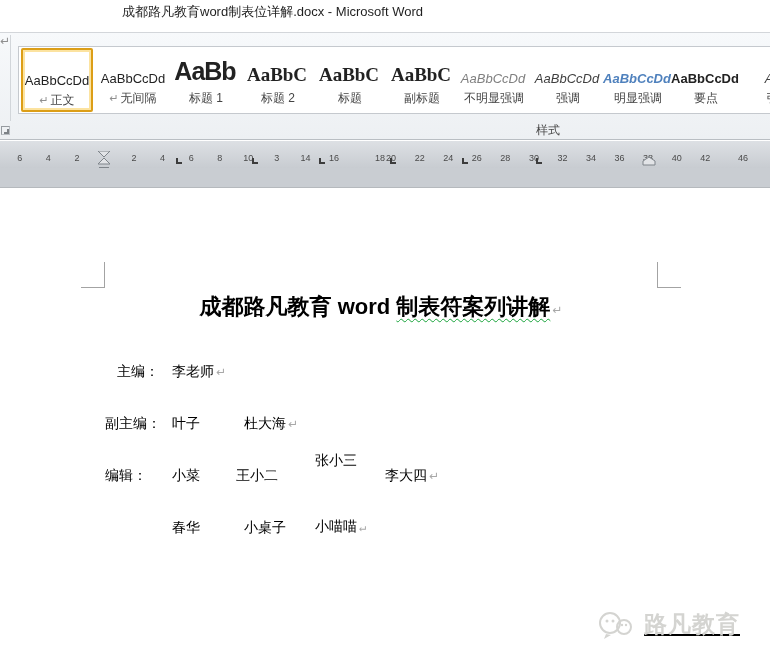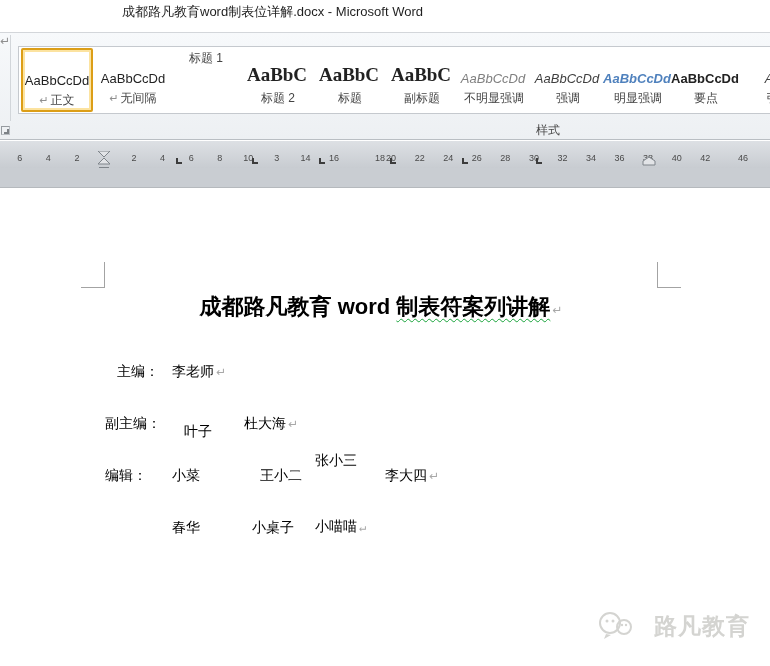--- a/index.html
+++ b/index.html
@@ -55,21 +55,21 @@
     border-right:1px solid #a3a3a3;border-bottom:1px solid #a3a3a3;box-sizing:border-box;}
   .crop-r{position:absolute;left:657px;top:262px;width:24px;height:26px;
     border-left:1px solid #a3a3a3;border-bottom:1px solid #a3a3a3;box-sizing:border-box;}
   .doc-title{position:absolute;left:105px;top:292px;width:552px;text-align:center;
     font-size:22px;font-weight:bold;color:#000;white-space:nowrap;}
   .wavy{text-decoration:underline;text-decoration-style:wavy;text-decoration-color:#18a33a;
     text-decoration-thickness:1px;text-underline-offset:4px;}
   .pilcrow{color:#a8a8a8;font-size:12px;font-weight:normal;margin-left:2px;font-style:normal;}
   .doc-label,.doc-name{position:absolute;font-size:14px;line-height:16px;color:#000;white-space:nowrap;}
   
-  .watermark{position:absolute;left:594px;top:606px;display:flex;align-items:flex-end;gap:16px;}
+  .watermark{position:absolute;left:594px;top:606px;display:flex;align-items:center;gap:6px;text-decoration:underline;}
   .watermark-text{font-size:23px;letter-spacing:1px;color:#d4d4d1;font-weight:bold;}
 </style>
 </head>
 <body>
 
 <div class="titlebar">
   <span class="title-text">成都路凡教育word制表位详解.docx  -  Microsoft Word</span>
 </div>
 
 <div class="ribbon">
@@ -84,20 +84,21 @@
     </div>
   </div>
       <div class="style-item k-normal" style="left: 78px;">
     <div class="style-sample">AaBbCcDd</div>
     <div class="style-label">
       <span class="prefix">↵</span>
       <span>无间隔</span>
     </div>
   </div>
       <div class="style-item k-heading1" style="left: 150px;">
+    <div class="style-sample">AaBb</div>
     <div class="style-label">
       <span class="prefix"></span>
       <span>标题 1</span>
     </div>
   </div>
       <div class="style-item k-heading2" style="left: 222px;">
     <div class="style-sample">AaBbC</div>
     <div class="style-label">
       <span class="prefix"></span>
       <span>标题 2</span>
@@ -216,29 +217,29 @@
 <div class="crop-l"></div>
 <div class="crop-r"></div>
 
 <div class="doc-title">
   <span>成都路凡教育 word </span><span class="wavy">制表符案列讲解</span><span class="pilcrow">↵</span>
 </div>
 <div id="rows-layer">
     <span class="doc-label" style="left: 117px; top: 363px;">主编：</span>
     <span class="doc-name" style="left: 172px; top: 363px;">李老师<span class="pilcrow">↵</span></span>
     <span class="doc-label" style="left: 105px; top: 415px;">副主编：</span>
-    <span class="doc-name" style="left: 184px; top: 415px; margin-top: 8px;">叶子</span>
+    <span class="doc-name" style="left: 172px; top: 415px;">叶子</span>
     <span class="doc-name" style="left: 244px; top: 415px;">杜大海<span class="pilcrow">↵</span></span>
     <span class="doc-label" style="left: 105px; top: 467px;">编辑：</span>
     <span class="doc-name" style="left: 172px; top: 467px;">小菜</span>
-    <span class="doc-name" style="left: 260px; top: 467px;">王小二</span>
+    <span class="doc-name" style="left: 236px; top: 467px;">王小二</span>
     <span class="doc-name" style="left: 315px; top: 452px;">张小三</span>
     <span class="doc-name" style="left: 385px; top: 467px;">李大四<span class="pilcrow">↵</span></span>
     <span class="doc-name" style="left: 172px; top: 519px;">春华</span>
-    <span class="doc-name" style="left: 252px; top: 519px; text-align: center;">小桌子</span>
+    <span class="doc-name" style="left: 244px; top: 519px; text-align: center;">小桌子</span>
     <span class="doc-name" style="left: 315px; top: 519px; font-family: Liberation Mono, monospace;">小喵喵<span class="pilcrow">↵</span></span>
   </div>
 
 <div class="watermark">
   <svg width="44" height="36" viewBox="0 0 44 36">
     <g fill="none" stroke="#d4d4d1" stroke-width="2">
       <circle cx="16" cy="17" r="10"></circle>
       <circle cx="30" cy="21" r="7"></circle>
       <path d="M12 28 L10 33 L17 29" fill="#d4d4d1" stroke="none"></path>
     </g>

